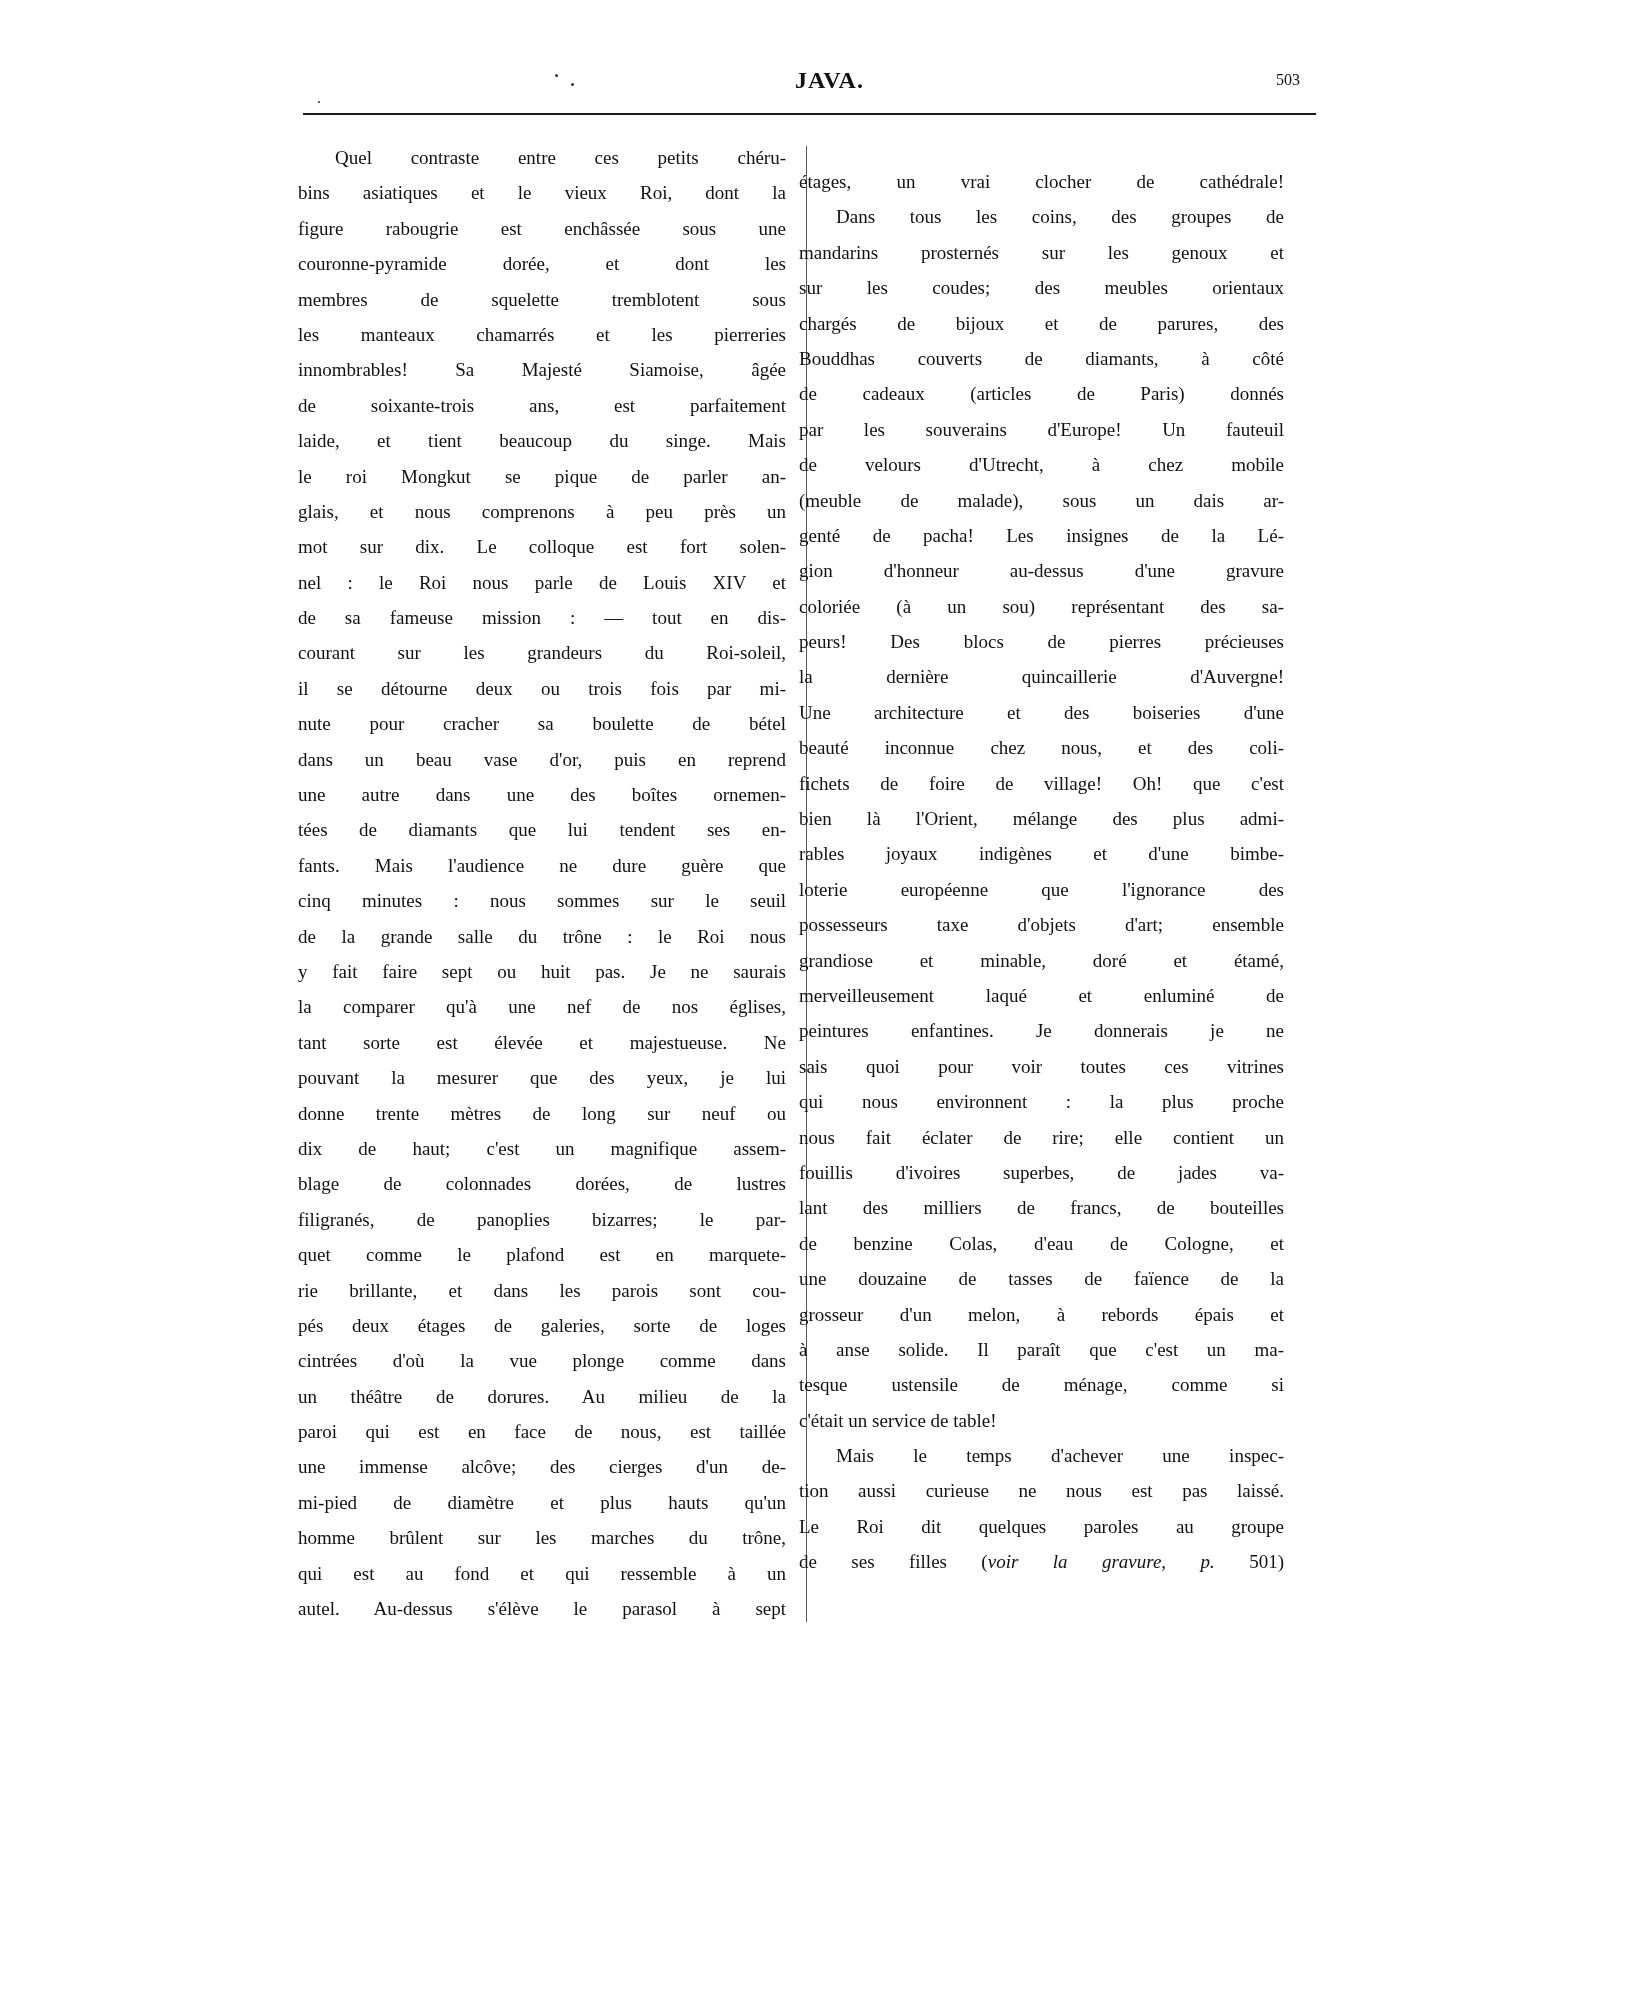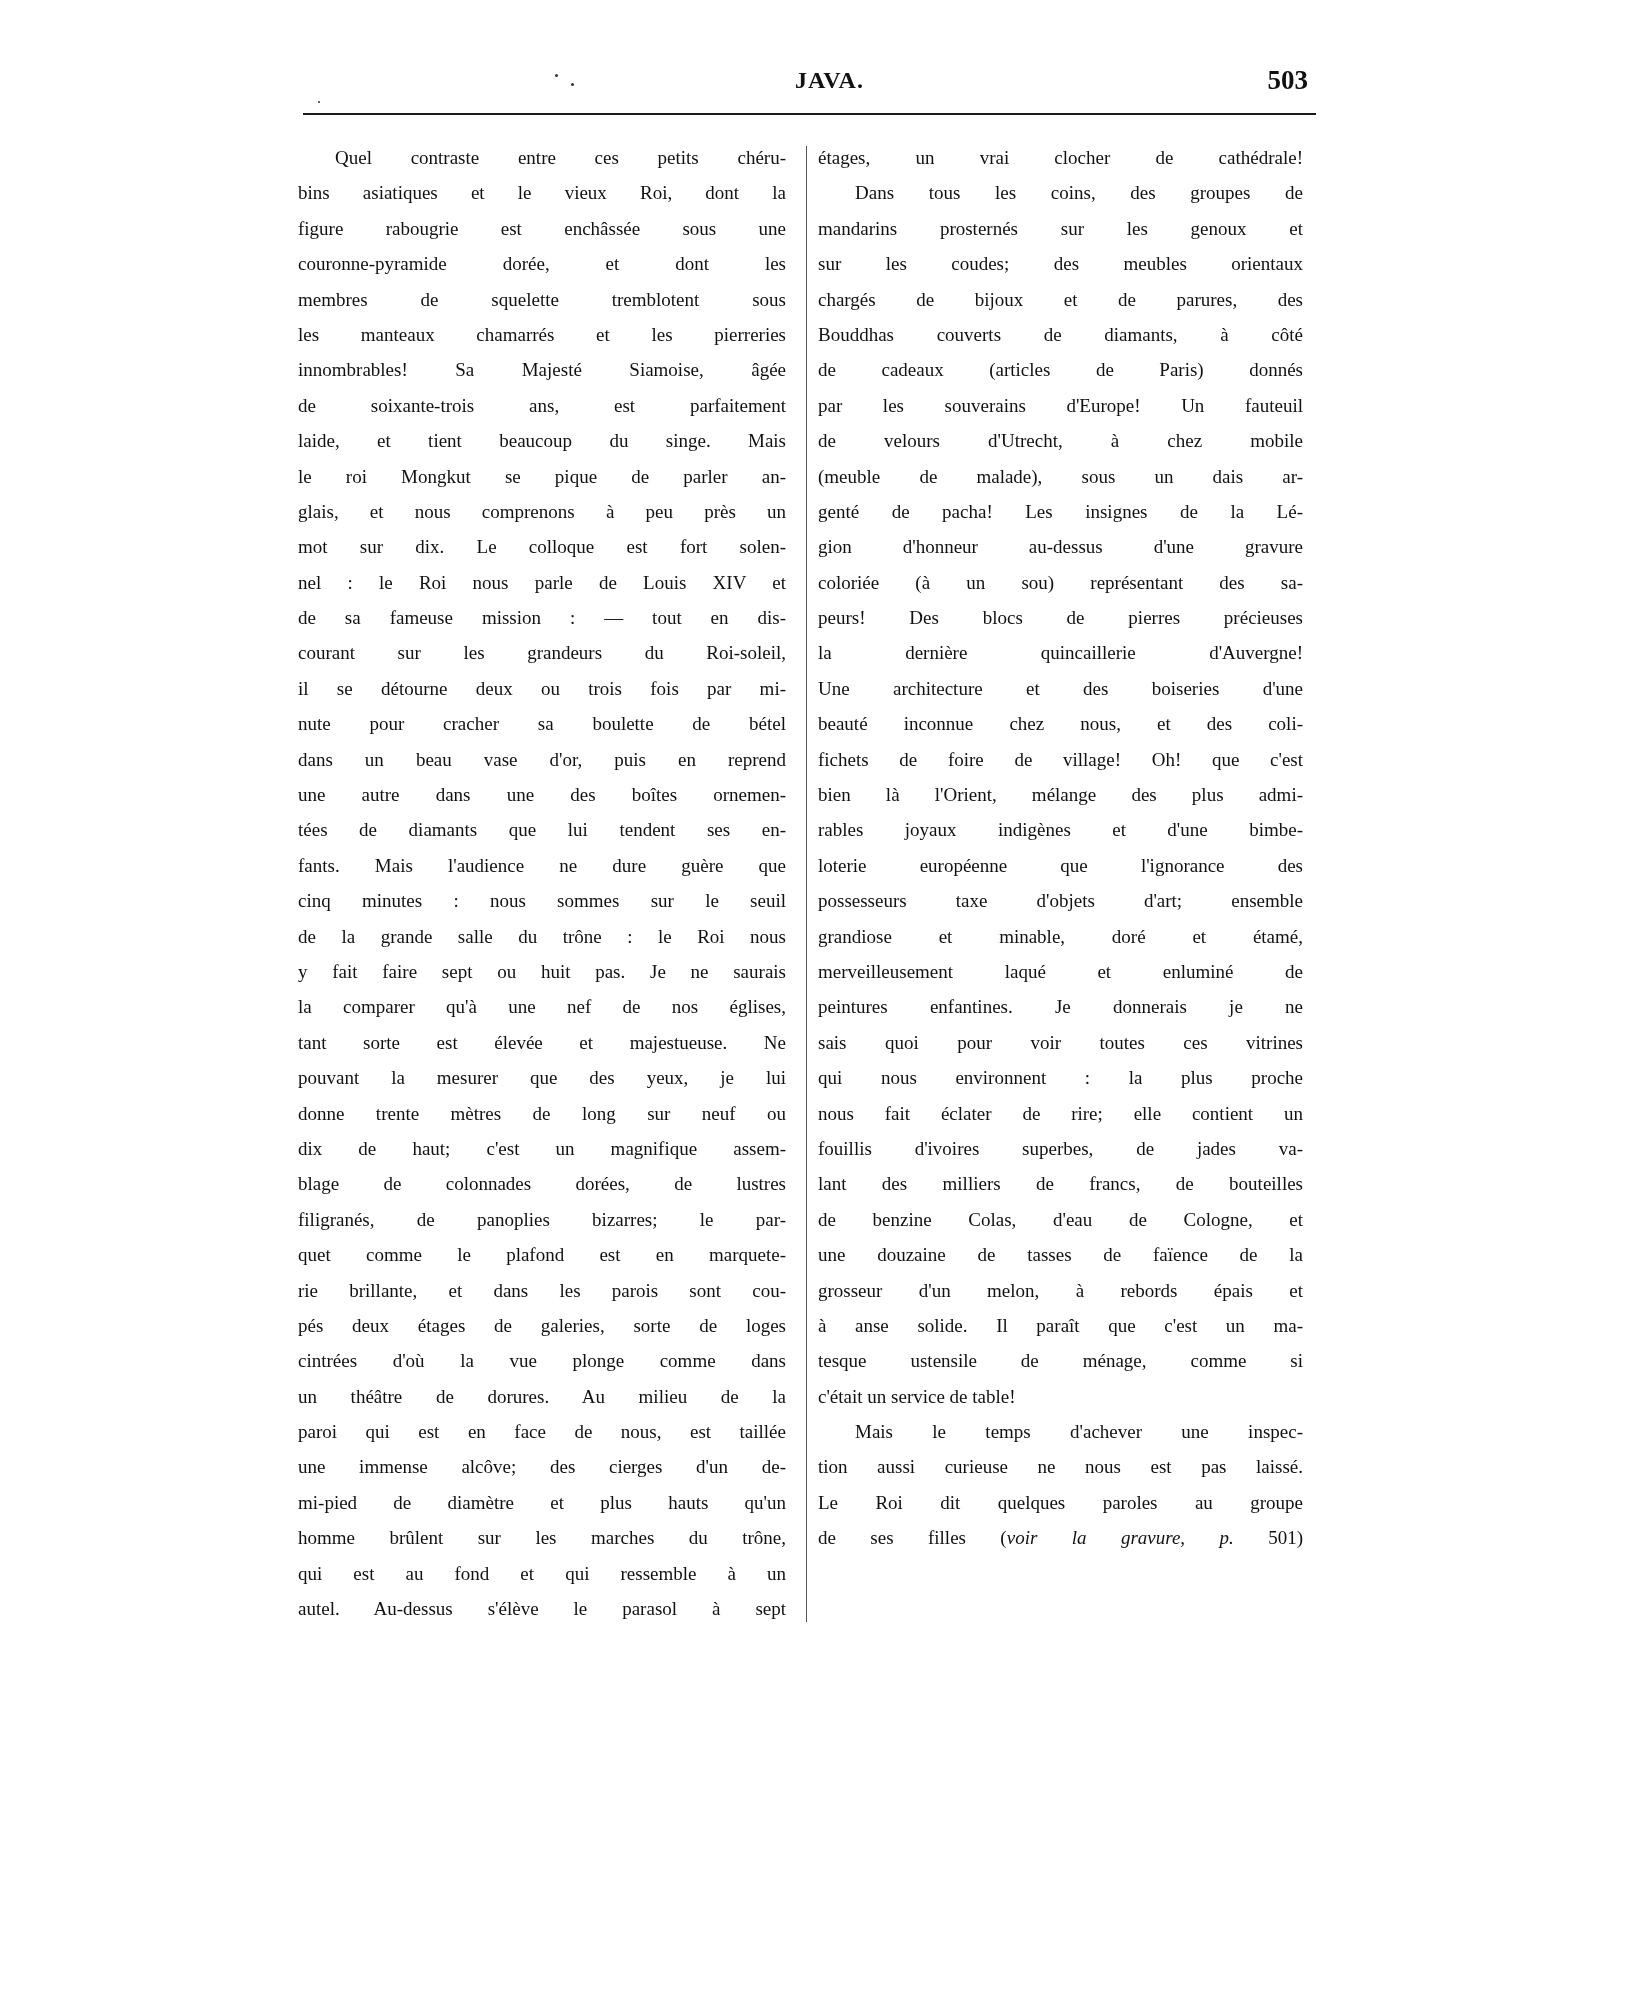--- a/index.html
+++ b/index.html
@@ -30,25 +30,24 @@
     top: 0;
     font-size: 24px;
     font-weight: bold;
     letter-spacing: 1px;
     line-height: 36px;
     padding-left: 8px;
     box-sizing: border-box;
   }
   .page-number {
     position: absolute;
-    right: 8px;
+    right: 16px;
     top: 0;
-    font-size: 27px;
+    font-size: 16px;
     line-height: 36px;
-    font-weight: bold;
   }
   .head-rule {
     position: absolute;
     left: 303px;
     top: 113px;
     width: 1013px;
     height: 0;
     border-top: 2.5px solid #1a1a1a;
   }
   .speck {
@@ -58,21 +57,21 @@
     border-radius: 50%;
     background: #333;
   }
   .column {
     position: absolute;
     top: 140px;
     font-size: 19px;
     line-height: 35.4px;
   }
   .column.left { left: 298px; width: 488px; }
-  .column.right { left: 818px; width: 485px; }
+  .column.right { left: 799px; width: 485px; margin-top: 24px; }
   .line {
     display: block;
     white-space: nowrap;
     text-align: justify;
     text-align-last: justify;
     height: 35.4px;
     overflow: visible;
   }
   .line.last {
     text-align-last: left;

